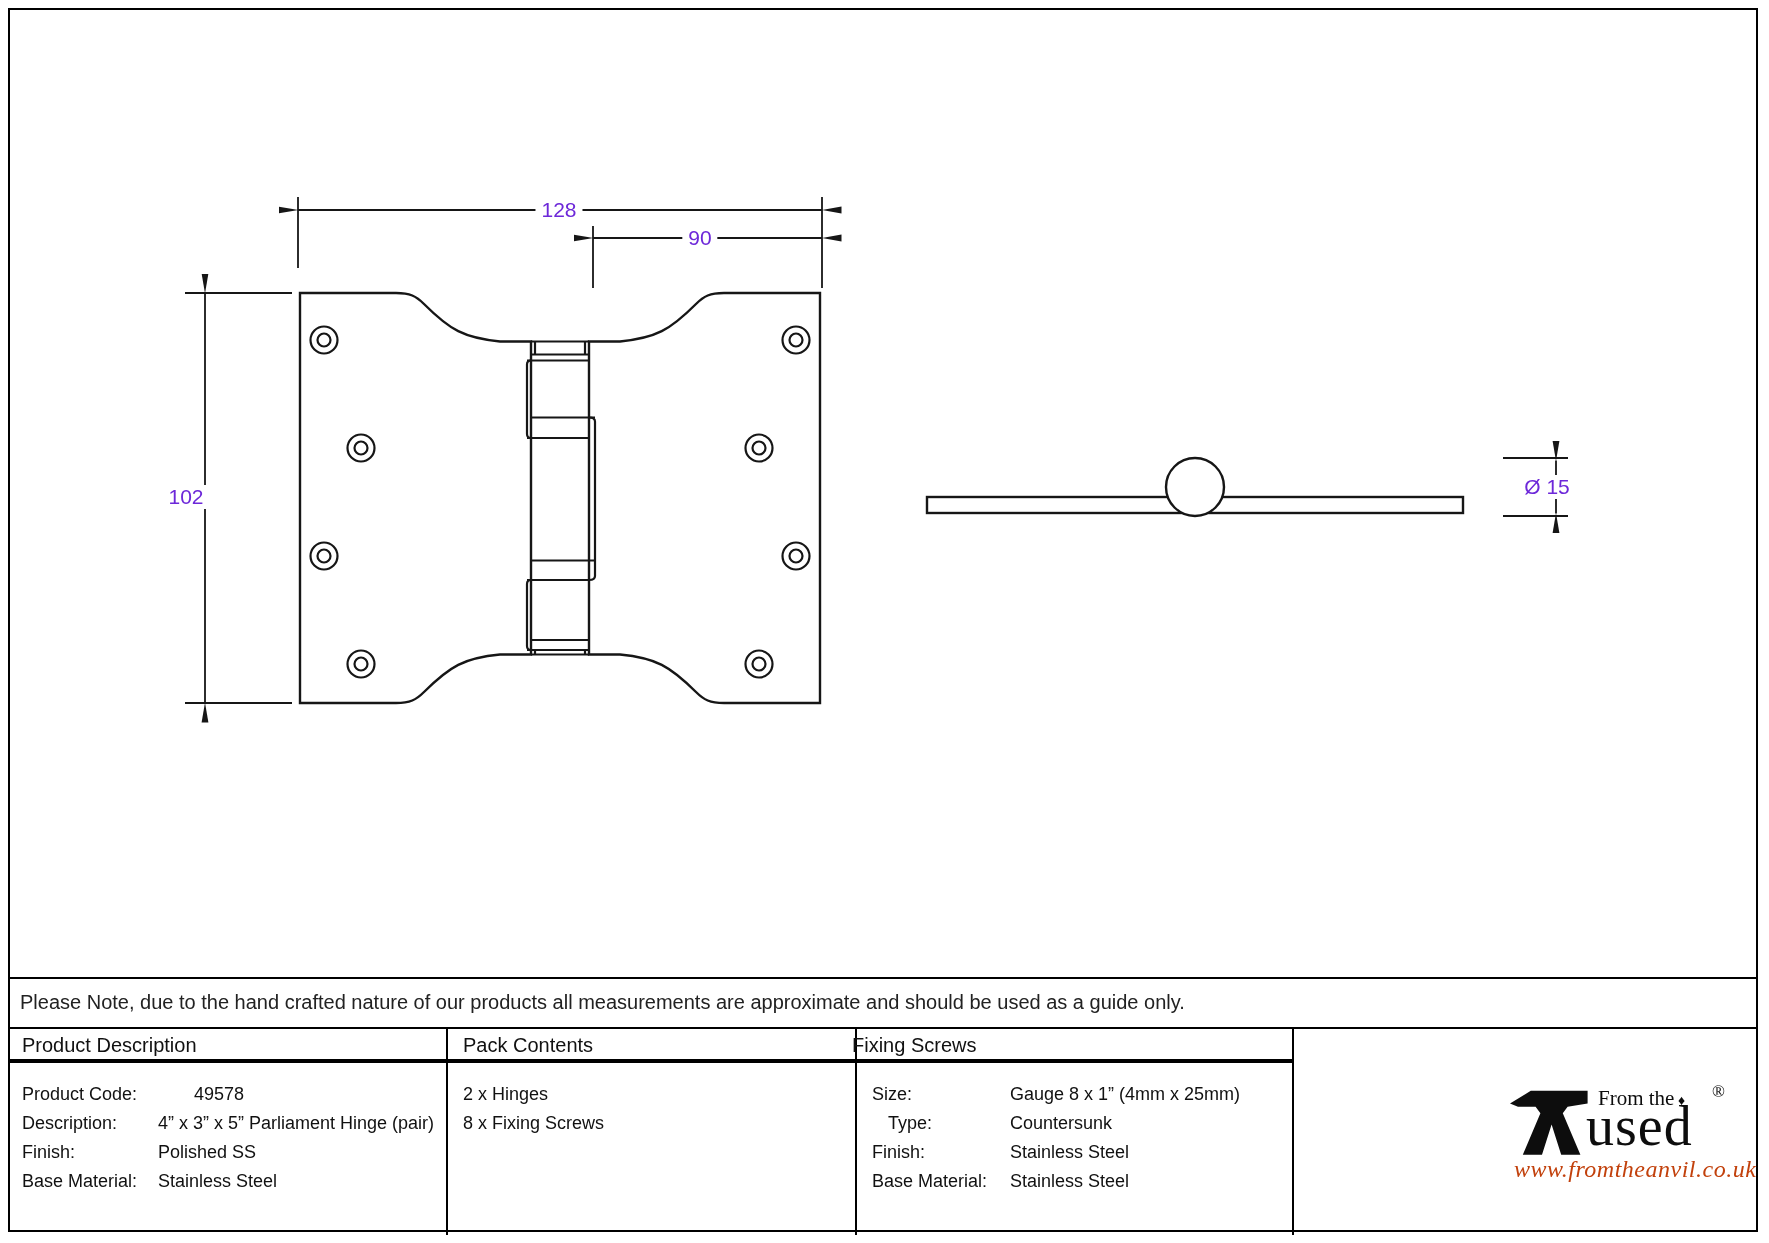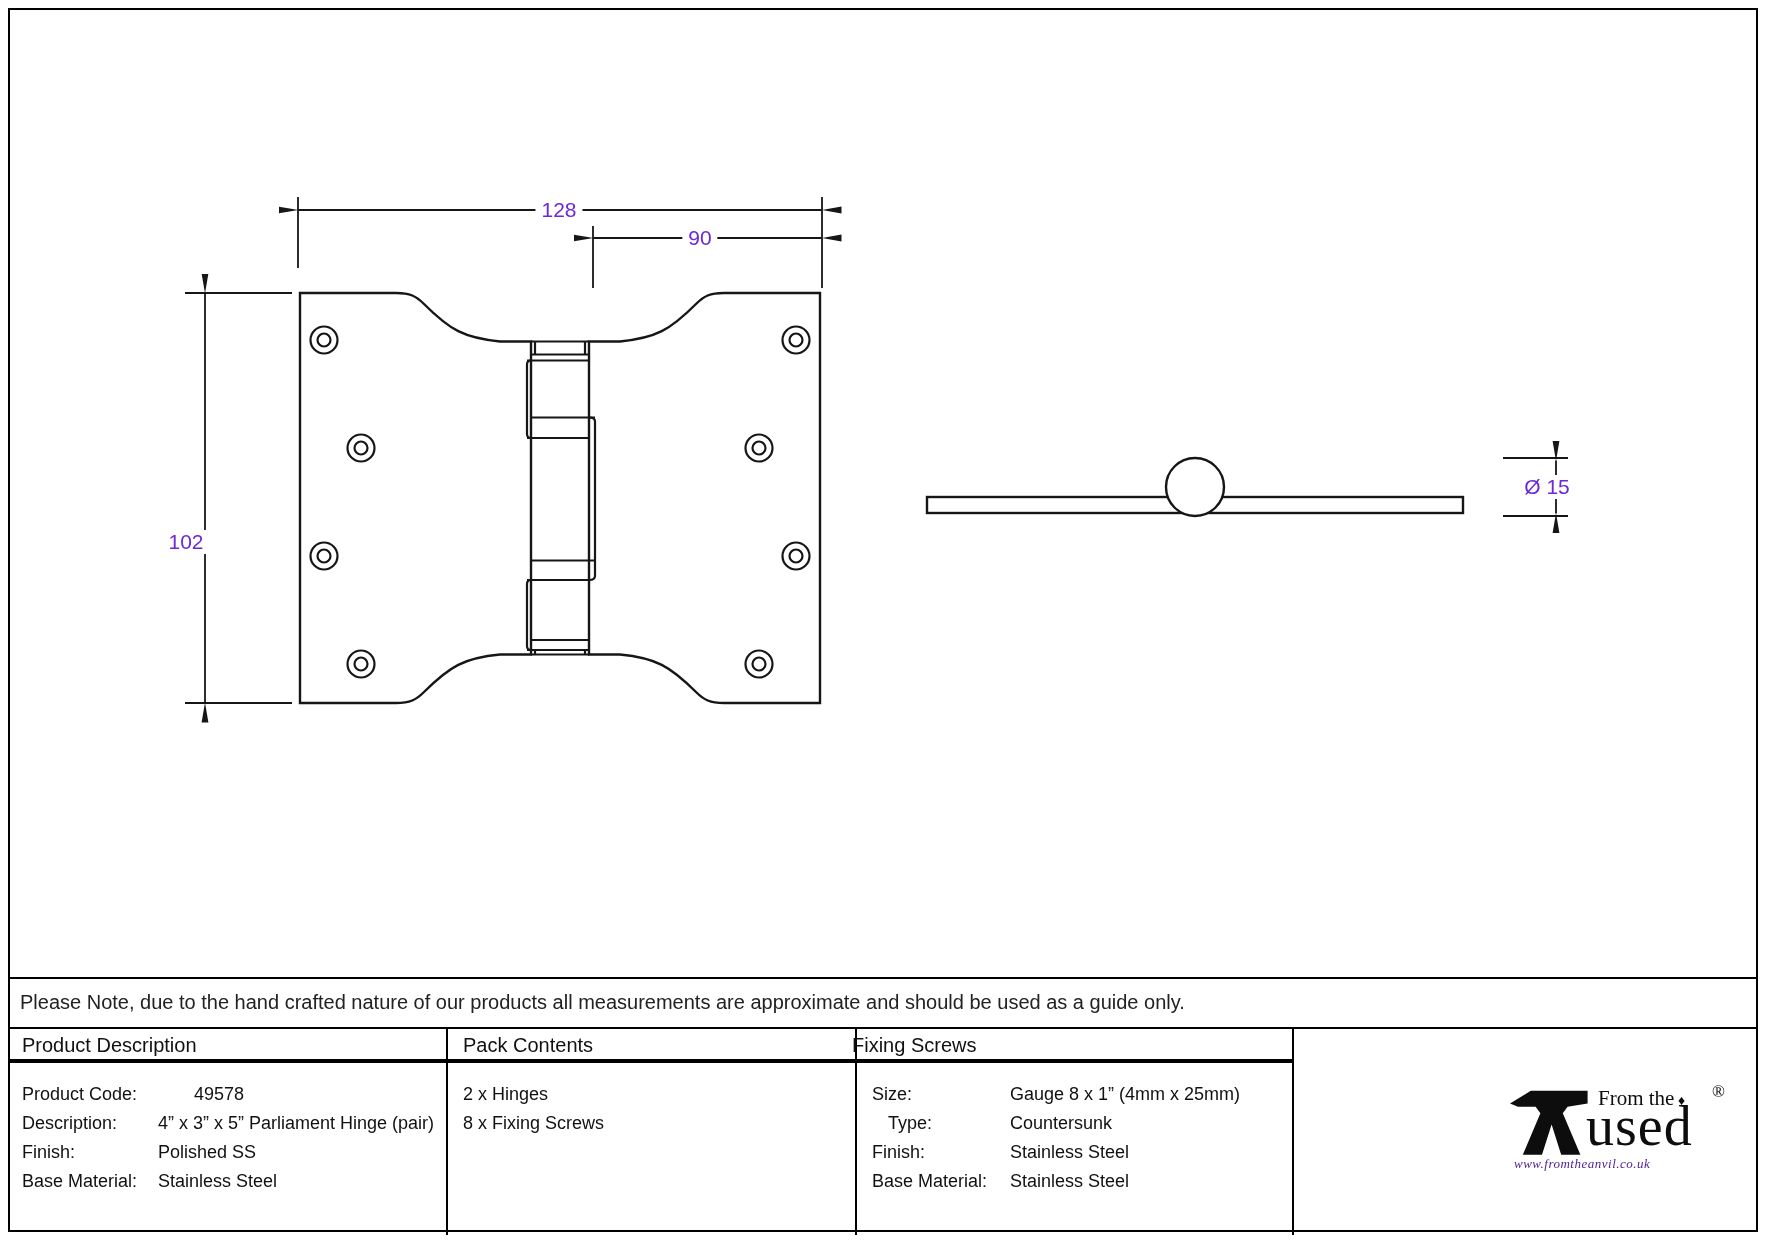--- a/index.html
+++ b/index.html
@@ -19,22 +19,22 @@
   .thick{height:4px;background:#000;}
   
   .note-text{left:20px;top:991px;font-size:20px;color:#222;}
   .th{font-size:20px;color:#111;}
   .cell{font-size:18px;color:#111;white-space:nowrap;}
   
   .logo-tagline{font-family:"Liberation Serif",serif;font-size:21px;color:#0d0d0d;}
   .logo-diamond{font-size:14px;color:#0d0d0d;}
   .logo-brand{font-family:"Liberation Serif",serif;font-size:56px;color:#0d0d0d;letter-spacing:1px;}
   .logo-reg{font-family:"Liberation Serif",serif;font-size:17px;color:#0d0d0d;}
-  .logo-web{font-family:"Liberation Serif",serif;font-style:italic;font-size:13px;
-            color:#4c1d95;letter-spacing:0.5px;}
+  .logo-web{font-family:"Liberation Serif",serif;font-style:italic;font-size:24px;
+            color:#c2410c;letter-spacing:0.5px;}
 </style>
 </head>
 <body>
 
 <div class="abs page-border"></div>
 
 <svg id="drawing" class="abs" viewBox="0 0 1769 1243">
   <defs>
     <marker id="arr" viewBox="0 0 20 8" refX="0.5" refY="4" markerWidth="20" markerHeight="8" orient="auto-start-reverse" markerUnits="userSpaceOnUse">
       <path d="M0,4 L20,7.4 L20,0.6 Z" fill="#161616"></path>
@@ -110,21 +110,21 @@
   </g>
   <g stroke="#161616" stroke-width="1.8">
     <line x1="1503" y1="458" x2="1568" y2="458"></line>
     <line x1="1503" y1="516" x2="1568" y2="516"></line>
     <line x1="1556" y1="460.5" x2="1556" y2="513.5" marker-start="url(#arr)" marker-end="url(#arr)"></line>
   </g>
 </svg>
 
 <span class="dim-label" style="left:559px;top:210px;">128</span>
 <span class="dim-label" style="left:700px;top:238px;">90</span>
-<span class="dim-label" style="left:186px;top:497px;margin-top:45px;">102</span>
+<span class="dim-label" style="left:186px;top:497px;">102</span>
 <span class="dim-label" style="left:1547px;top:487px;">Ø 15</span>
 
 <div class="abs hline" style="left:8px;top:977px;width:1750px;"></div>
 <div class="abs note-text">Please Note, due to the hand crafted nature of our products all measurements are approximate and should be used as a guide only.</div>
 <div class="abs hline" style="left:8px;top:1027px;width:1750px;"></div>
 <div class="abs thick" style="left:8px;top:1059px;width:1284px;"></div>
 <div class="abs vline" style="left:446px;top:1027px;height:208px;"></div>
 <div class="abs vline" style="left:855px;top:1027px;height:208px;"></div>
 <div class="abs vline" style="left:1292px;top:1027px;height:208px;"></div>
 

